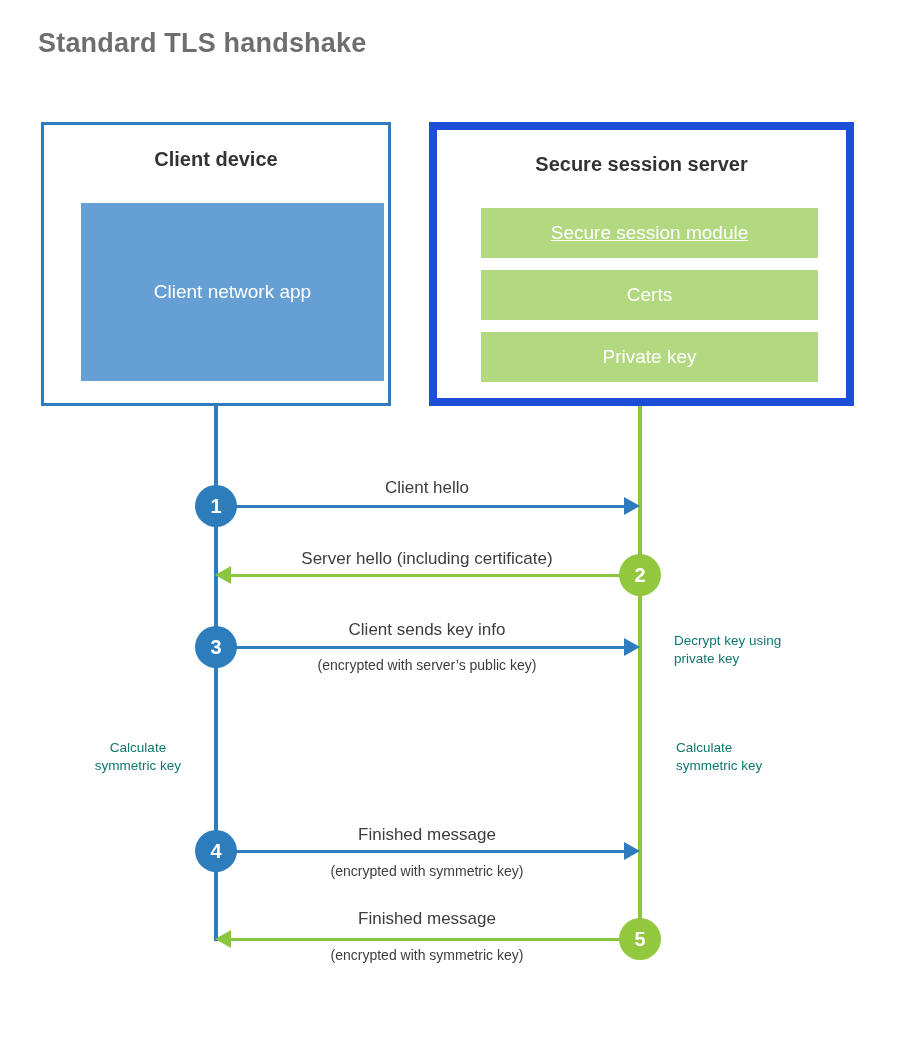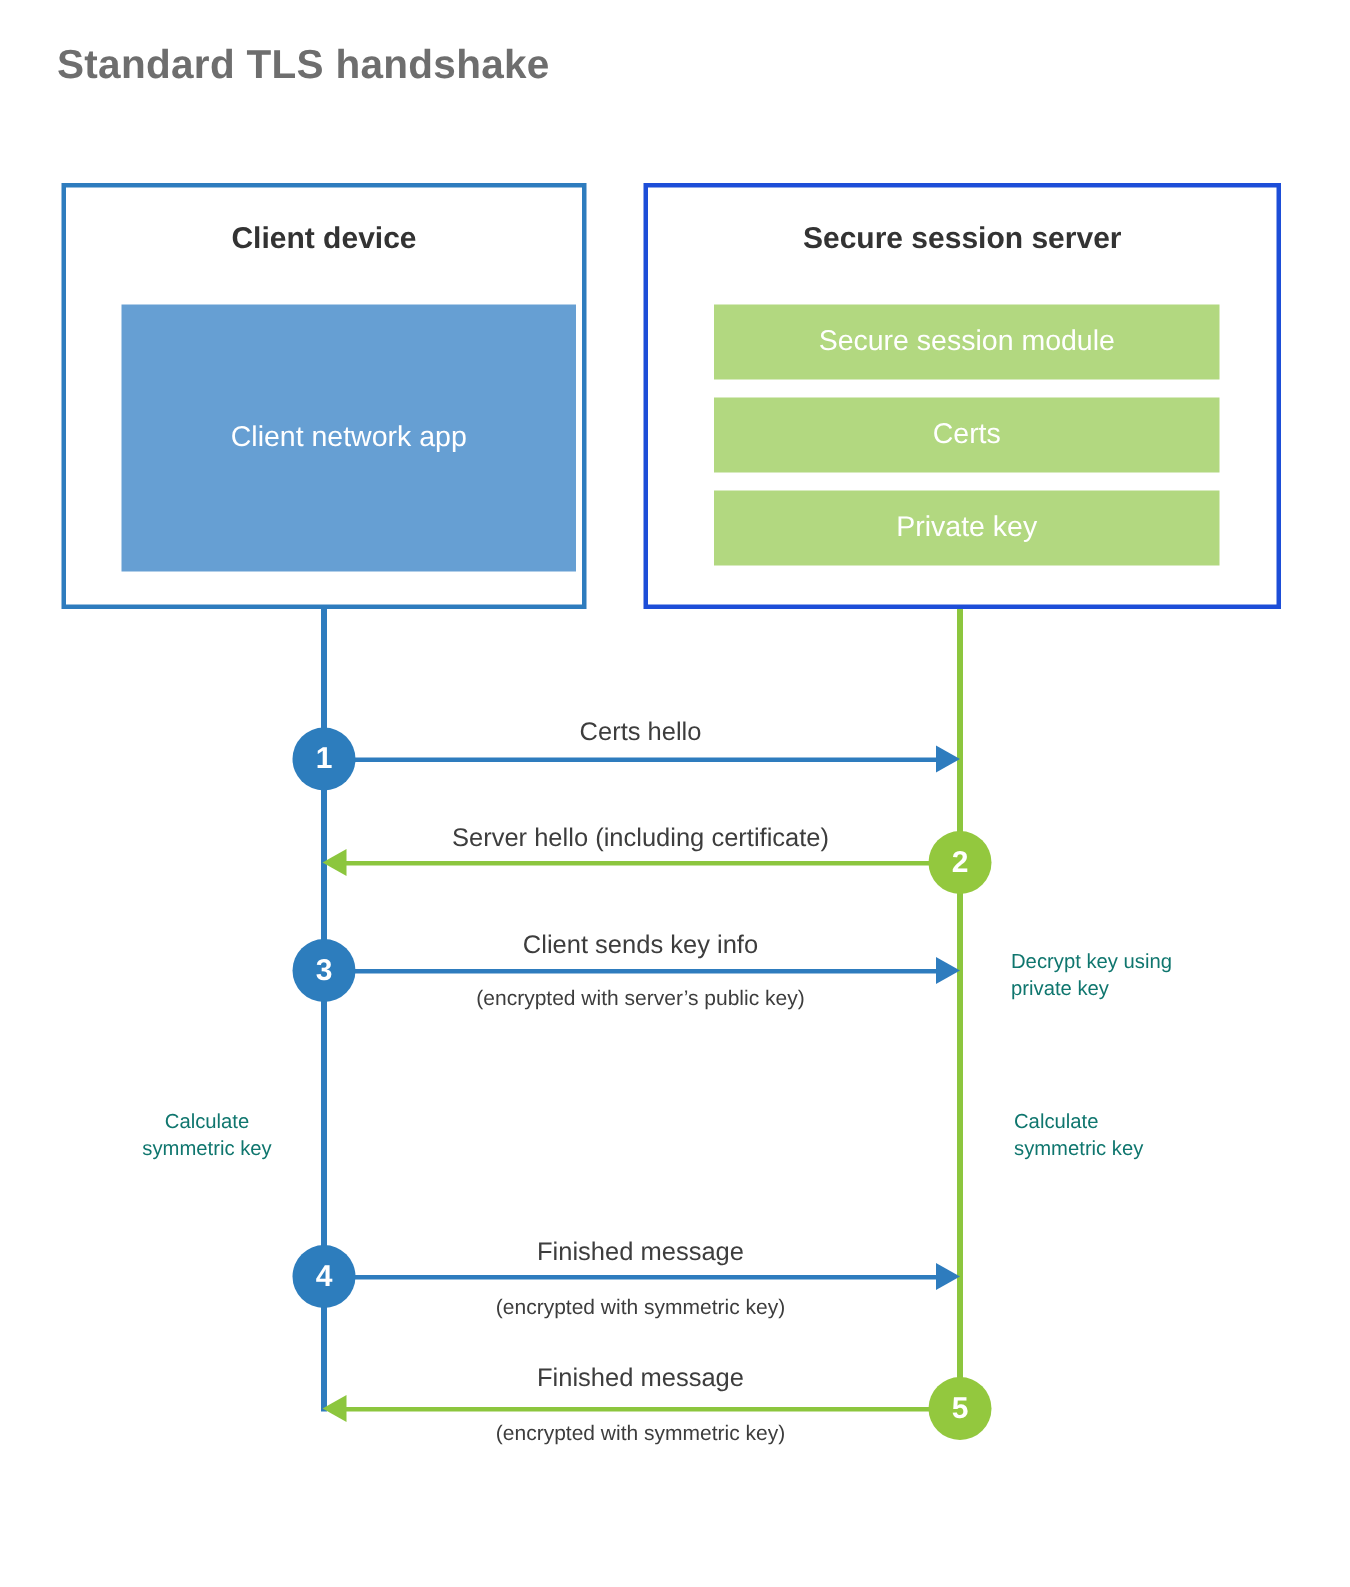--- a/index.html
+++ b/index.html
@@ -42,21 +42,21 @@
     top: 122px;
     width: 350px;
     height: 284px;
     border: 3px solid #2e7cbe;
   }
   .entity-box.server {
     left: 429px;
     top: 122px;
     width: 425px;
     height: 284px;
-    border: 3px solid #1d4ed8;
+    border: 8px solid #1d4ed8;
   }
   .entity-title {
     position: absolute;
     left: 0;
     right: 0;
     top: 23px;
     text-align: center;
     font-size: 20px;
     font-weight: bold;
     color: #333333;
@@ -82,21 +82,21 @@
     background: #669fd3;
     padding: 0 16px;
     box-sizing: border-box;
   }
   .comp-block.server-bar {
     left: 44px;
     width: 337px;
     height: 50px;
     background: #b2d880;
   }
-  .server-bar-0 { top: 78px; }
+  .server-bar-0 { top: 78px; text-decoration: underline; }
   .server-bar-1 { top: 140px; }
   .server-bar-2 { top: 202px; }
 
   
   .lifeline {
     position: absolute;
     width: 4px;
   }
   .lifeline.client-line {
     left: 214px;
@@ -192,21 +192,21 @@
   <div class="entity-box server">
     <div class="entity-title">Secure session server</div>
     <div class="comp-block server-bar server-bar-0">Secure session module</div>
     <div class="comp-block server-bar server-bar-1">Certs</div>
     <div class="comp-block server-bar server-bar-2">Private key</div>
   </div>
 
   <div class="lifeline client-line"></div>
   <div class="lifeline server-line"></div>
 
-  <div class="msg-label" style="left:216px; top:478px; width:422px;">Certs hello</div>
+  <div class="msg-label" style="left:216px; top:478px; width:422px;">Client hello</div>
   <div class="msg-line to-server" style="left:216px; top:505px; width:410px;"></div>
   <div class="arrowhead right" style="left:624px; top:497px;"></div>
   <div class="step-circle blue" style="left:195px; top:485px;">1</div>
 
   <div class="msg-label" style="left:216px; top:549px; width:422px;">Server hello (including certificate)</div>
   <div class="msg-line to-client" style="left:228px; top:574px; width:410px;"></div>
   <div class="arrowhead left" style="left:215px; top:566px;"></div>
   <div class="step-circle green" style="left:619px; top:554px;">2</div>
 
   <div class="msg-label" style="left:216px; top:620px; width:422px;">Client sends key info</div>

